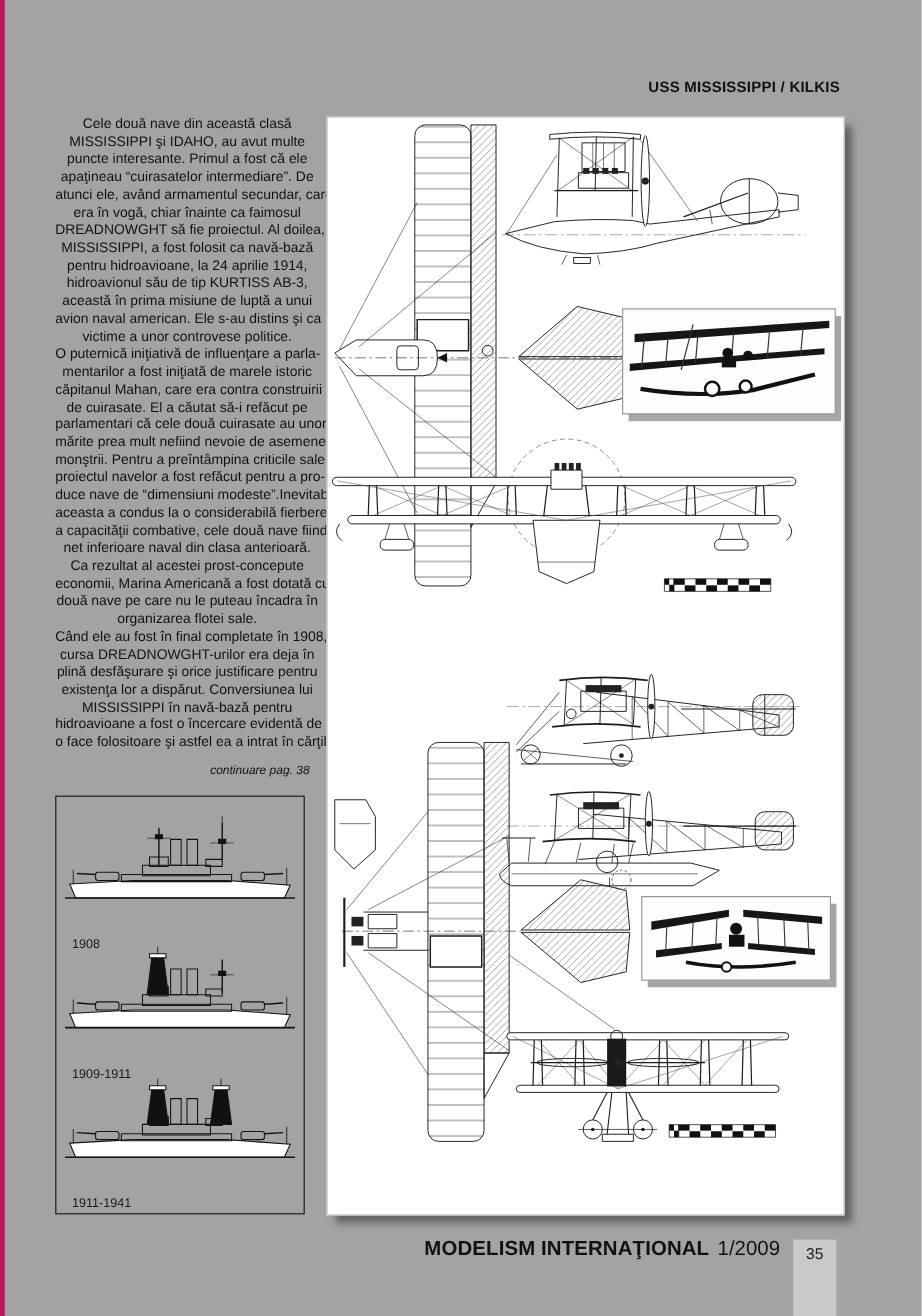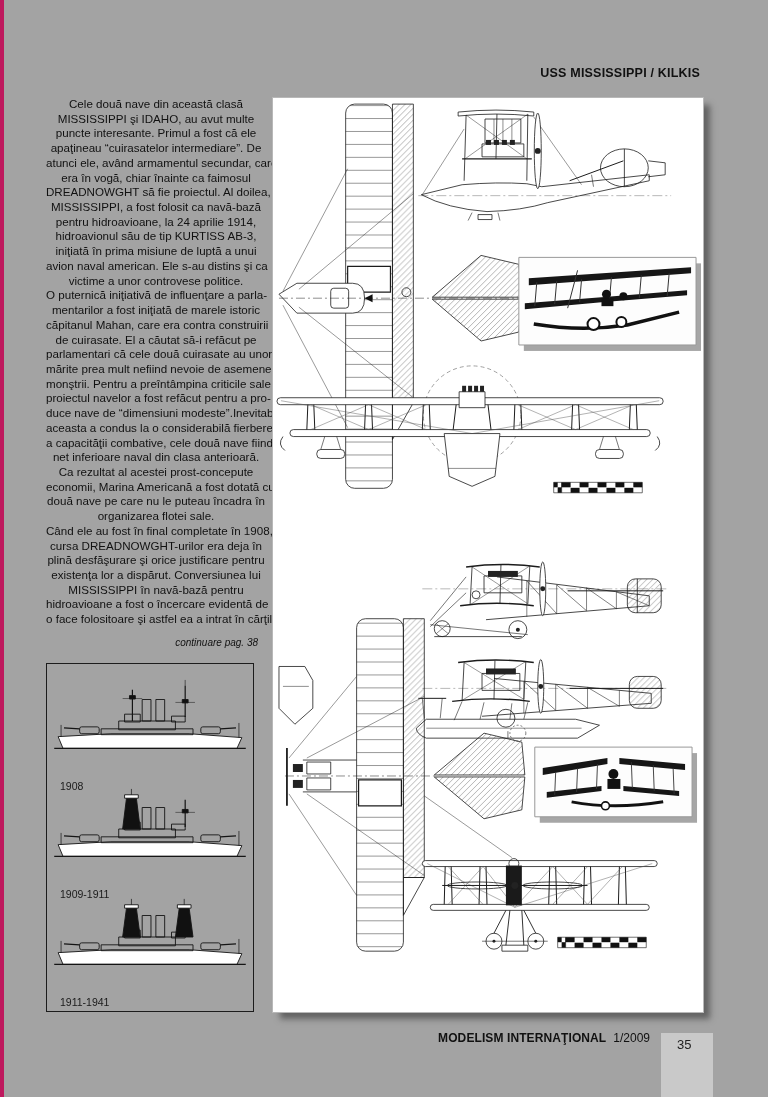--- a/index.html
+++ b/index.html
@@ -11,24 +11,24 @@
   .continuation{position:absolute;left:42px;top:637px;width:212px;text-align:right;
                 font-size:10px;font-style:italic;}
   .ship-box{position:absolute;left:42px;top:663px;width:208px;height:349px;border:1px solid #1c1c1c;box-sizing:border-box;}
   .ship-fig{position:absolute;left:5px;width:196px;}
   .ship-fig .ship-label{font-size:10.5px;margin:12px 0 0 8px;color:#1a1a1a;}
   .fig-1{top:14px;} .fig-2{top:122px;} .fig-3{top:230px;}
   .plate{position:absolute;left:268px;top:97px;width:432px;height:916px;background:#fff;
          border:1px solid #b8b8b8;box-sizing:border-box;
          box-shadow:7px 7px 6px -1px rgba(45,45,45,.55);}
   .plate svg{display:block;width:430px;height:914px;}
-  .footer{position:absolute;top:1031px;right:118px;font-size:12px;}
+  .footer{position:absolute;top:1031px;right:118px;font-size:17px;}
   .footer .mag{font-weight:bold;letter-spacing:.1px;}
   .footer .issue{margin-left:7px;}
-  .page-tab{position:absolute;left:657px;top:1033px;width:36px;height:64px;padding-left:16px;}
+  .page-tab{position:absolute;left:657px;top:1033px;width:36px;height:64px;text-align:center;}
   .page-tab span{display:inline-block;margin-top:4px;font-size:13px;color:#222;}
   svg *{vector-effect:non-scaling-stroke;}
 </style>
 </head>
 <body>
 
 <div class="page">
 
   <div class="header-title">USS MISSISSIPPI / KILKIS</div>
 
@@ -36,21 +36,21 @@
       <div class="line">Cele două nave din această clasă</div>
       <div class="line">MISSISSIPPI şi IDAHO, au avut multe</div>
       <div class="line">puncte interesante. Primul a fost că ele</div>
       <div class="line">apaţineau “cuirasatelor intermediare”. De</div>
       <div class="line">atunci ele, având armamentul secundar, care</div>
       <div class="line">era în vogă, chiar înainte ca faimosul</div>
       <div class="line">DREADNOWGHT să fie proiectul. Al doilea,</div>
       <div class="line">MISSISSIPPI, a fost folosit ca navă-bază</div>
       <div class="line">pentru hidroavioane, la 24 aprilie 1914,</div>
       <div class="line">hidroavionul său de tip KURTISS AB-3,</div>
-      <div class="line">iniţiată în prima misiune de luptă a unui</div>
+      <div class="line">această în prima misiune de luptă a unui</div>
       <div class="line">avion naval american. Ele s-au distins şi ca</div>
       <div class="line">victime a unor controvese politice.</div>
       <div class="line">O puternică iniţiativă de influenţare a parla-</div>
       <div class="line">mentarilor a fost iniţiată de marele istoric</div>
       <div class="line">căpitanul Mahan, care era contra construirii</div>
       <div class="line">de cuirasate. El a căutat să-i refăcut pe</div>
       <div class="line">parlamentari că cele două cuirasate au unor</div>
       <div class="line">mărite prea mult nefiind nevoie de asemenea</div>
       <div class="line">monştrii. Pentru a preîntâmpina criticile sale,</div>
       <div class="line">proiectul navelor a fost refăcut pentru a pro-</div>

